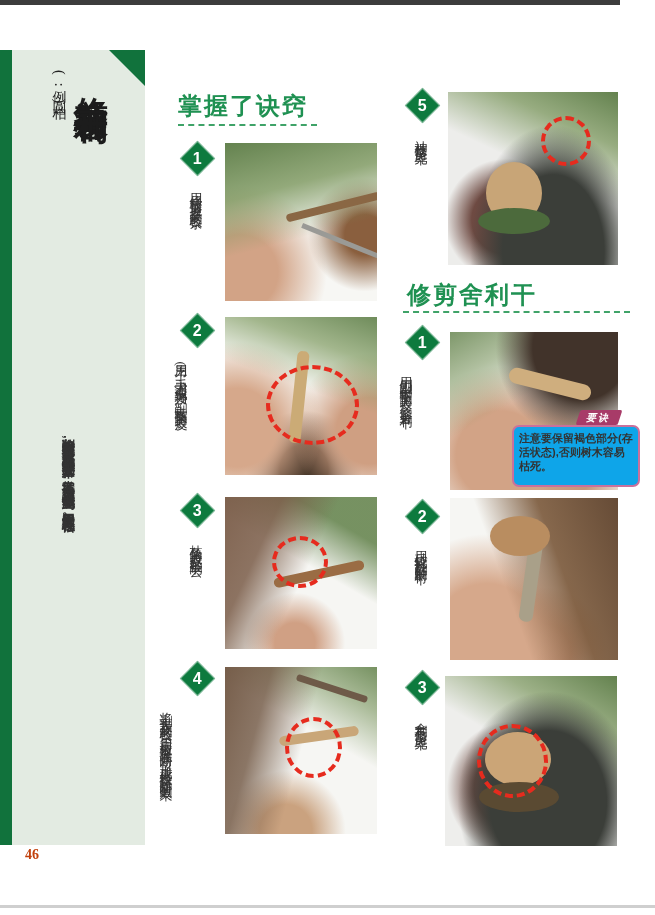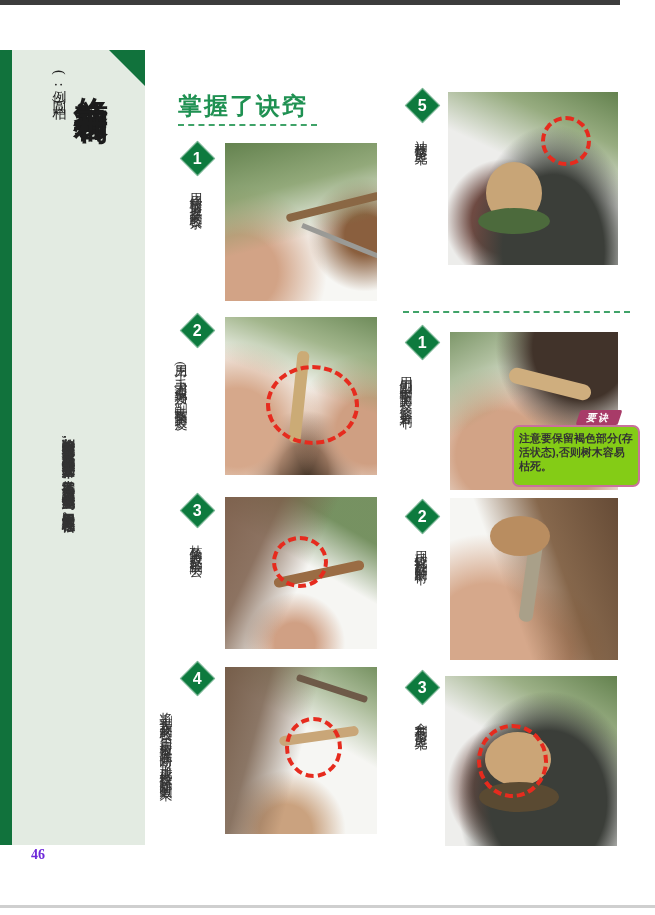--- a/index.html
+++ b/index.html
@@ -41,26 +41,26 @@
   
   .photo{position:absolute;overflow:hidden;background:#f4f4f1;}
   .b{position:absolute;border-radius:50%;display:block;}
   .bar{position:absolute;display:block;}
   .red-circle{position:absolute;border:4px dashed #e62b1e;border-radius:50%;}
 
   
   #callout-tab{left:578px;top:410px;width:42px;height:15px;background:#a83b68;color:#fff;
     font-size:10px;font-weight:bold;text-align:center;line-height:15px;letter-spacing:2px;
     transform:skewX(-18deg);border-radius:2px;font-family:"Liberation Sans",sans-serif;}
-  #callout-box{left:512px;top:425px;width:114px;height:50px;background:#84cc16;
+  #callout-box{left:512px;top:425px;width:114px;height:50px;background:#0ea5e9;
     border:2px solid #c9719c;border-radius:7px;padding:4px 5px;
     font-size:11px;font-weight:bold;line-height:14px;color:#333;
     font-family:"Liberation Sans","DejaVu Sans",sans-serif;}
 
-  #page-number{left:31px;top:847px;font-size:14px;font-weight:bold;color:#6d28d9;}
+  #page-number{left:25px;top:847px;font-size:14px;font-weight:bold;color:#c2410c;}
 </style>
 </head>
 <body>
 
 <div id="page">
 
   <div class="abs" id="top-edge"></div>
   <div class="abs" id="bottom-edge"></div>
 
   <div class="abs" id="side-strip"></div>
@@ -129,20 +129,21 @@
   <div class="abs cap" style="left:413px;top:130px;">神枝修剪完毕。</div>
   <div class="photo" style="left:448px;top:92px;width:170px;height:173px;
        background:radial-gradient(ellipse at 62% 92%,#3b3e39 0 34%,rgba(59,62,57,0) 56%),
        linear-gradient(205deg,rgba(92,124,70,.95) 0%,rgba(122,150,92,.75) 22%,rgba(238,238,236,0) 46%),
        radial-gradient(circle at 34% 74%,#6e4a42 0 20%,rgba(110,74,66,0) 36%),#ededeb;">
     <i class="b" style="left:38px;top:70px;width:56px;height:62px;background:#c8a577;"></i>
     <i class="b" style="left:30px;top:116px;width:72px;height:26px;background:#4c6a3c;"></i>
     <span class="red-circle" style="left:93px;top:24px;width:42px;height:42px;"></span>
   </div>
 
+  <div class="abs sec-title" style="left:407px;top:279px;">修剪舍利干</div>
   <div class="abs sec-dash" style="left:403px;top:311px;width:227px;"></div>
 
   <div class="abs diamond" style="left:410px;top:330px;">
       <span>1</span>
     </div>
   <div class="abs cap" style="left:398px;top:366px;">用刨刀削去树干的表皮,修剪舍利干。</div>
   <div class="photo" style="left:450px;top:332px;width:168px;height:158px;
        background:radial-gradient(ellipse at 78% 10%,#41332a 0 26%,rgba(65,51,42,0) 46%),
        linear-gradient(150deg,rgba(96,128,72,.8) 0%,rgba(120,148,92,.55) 20%,rgba(245,245,242,0) 42%),
        radial-gradient(circle at 30% 78%,#d2a386 0 26%,rgba(210,163,134,0) 52%),

